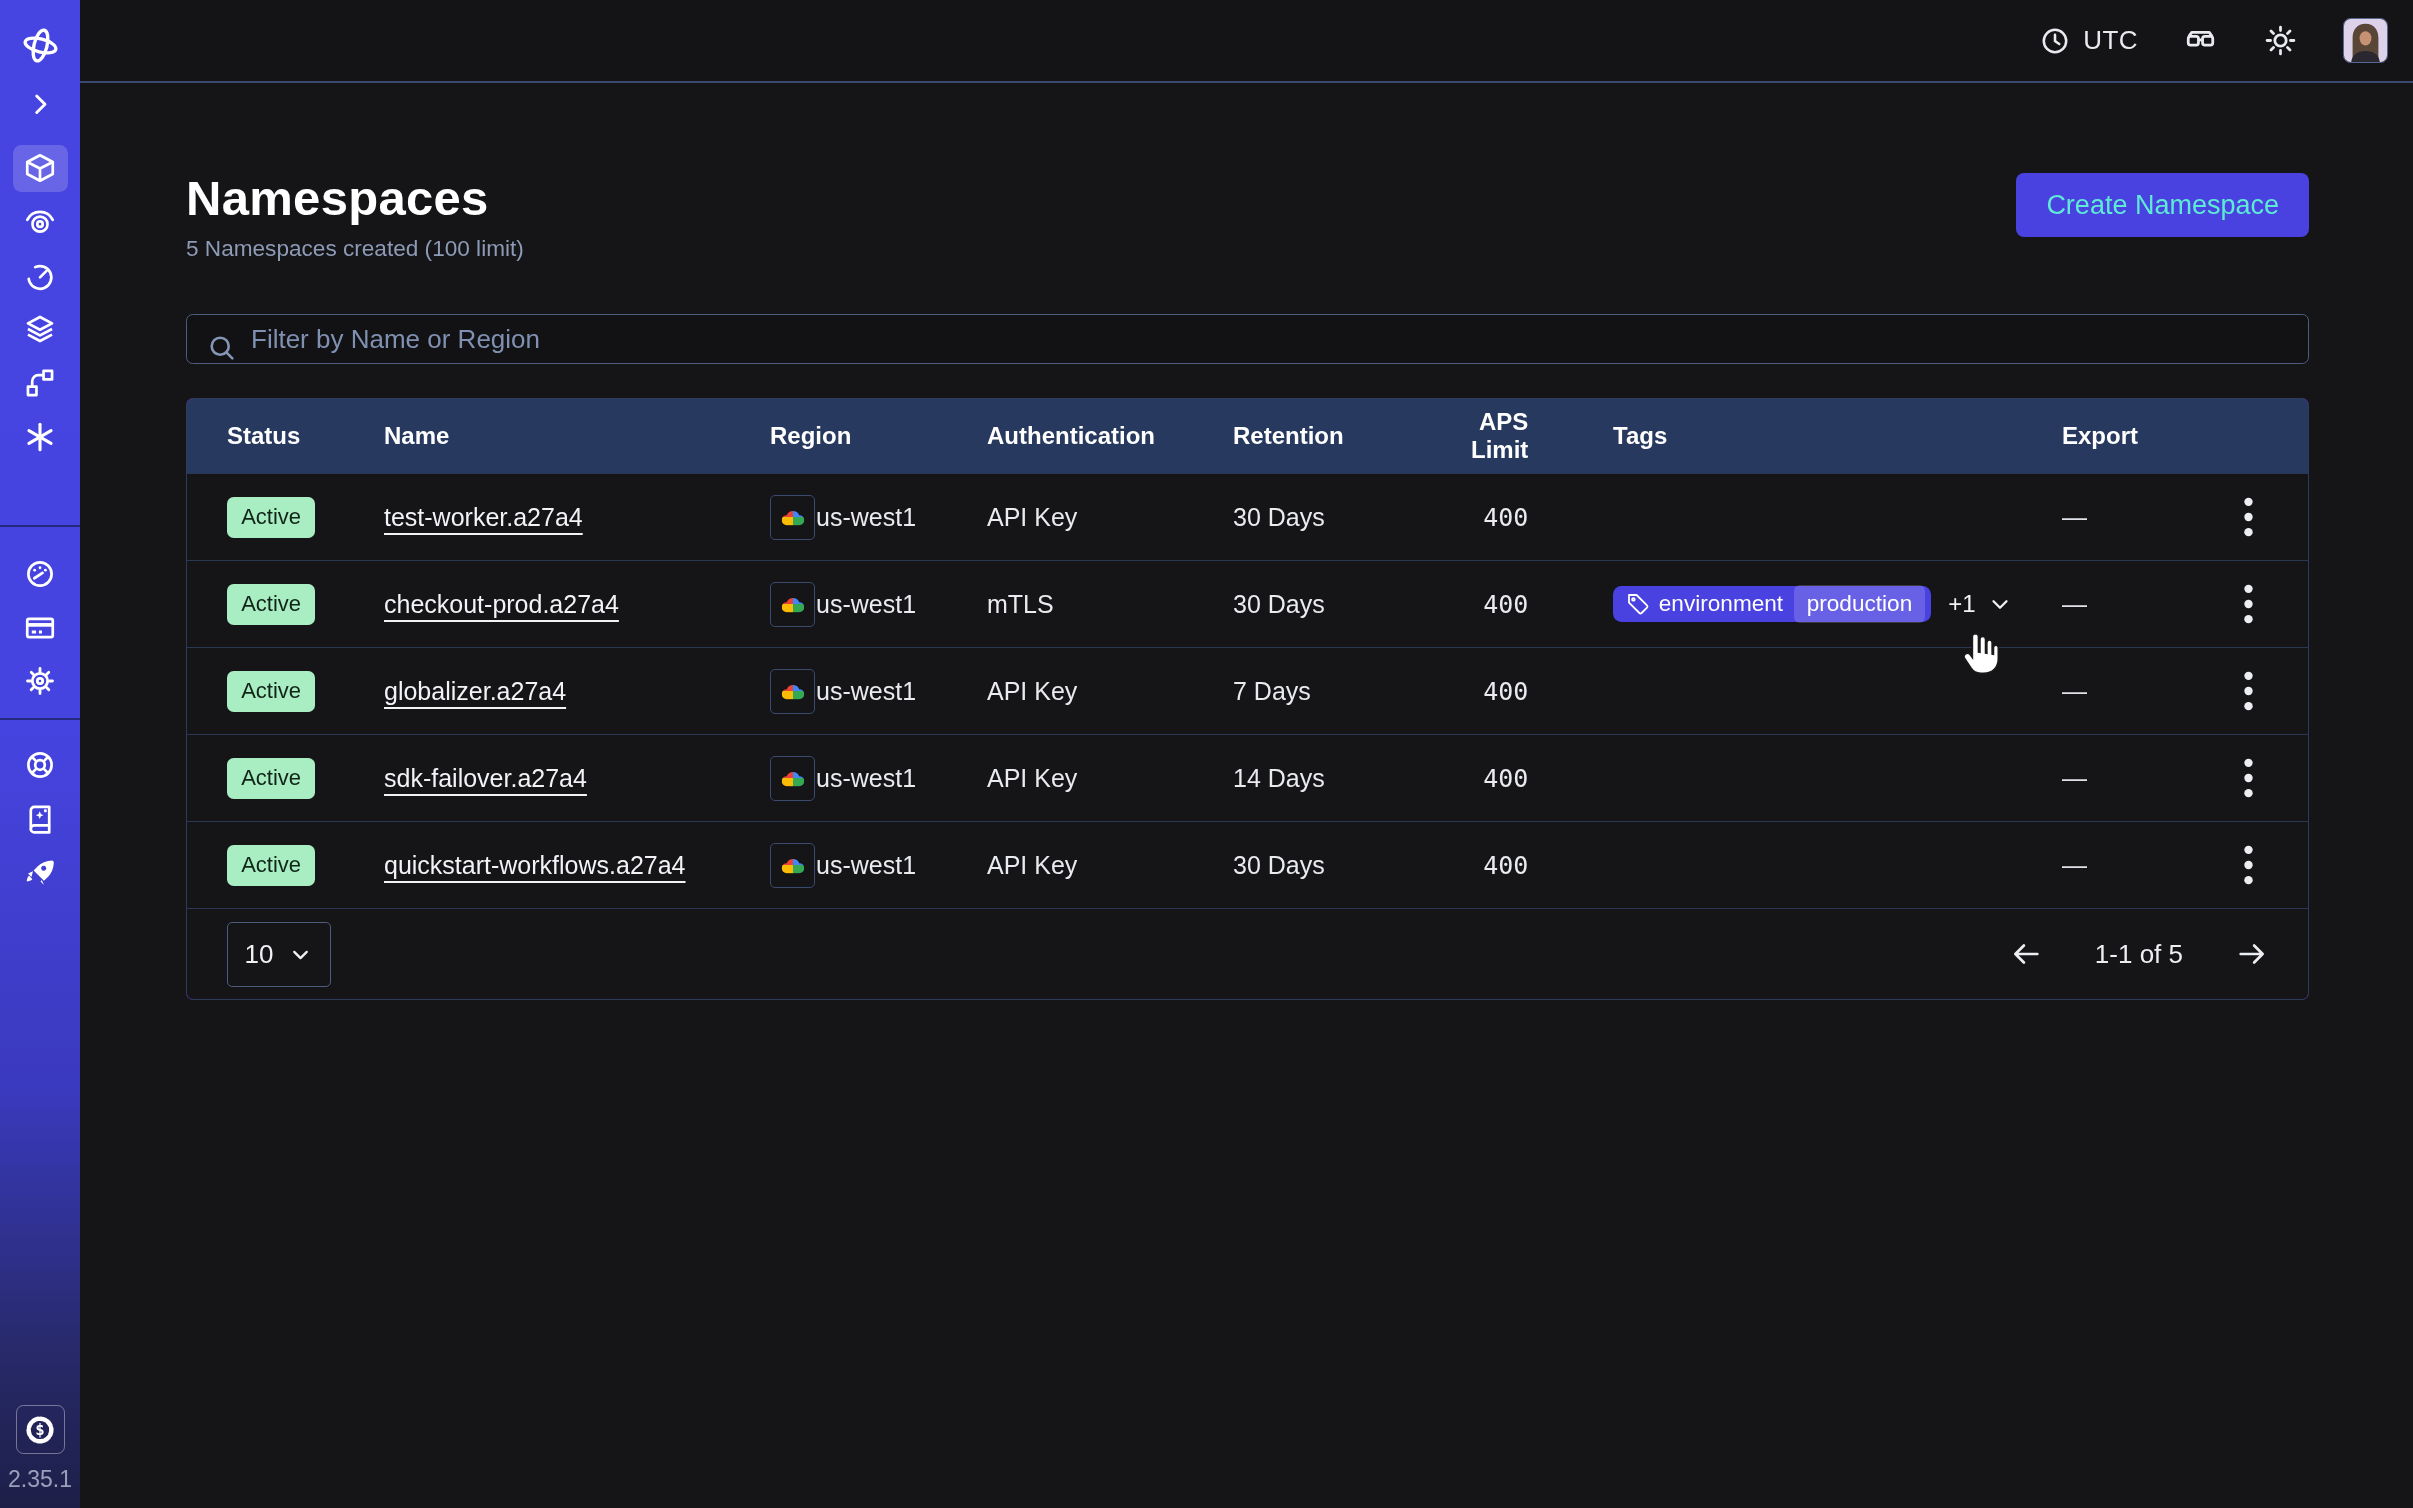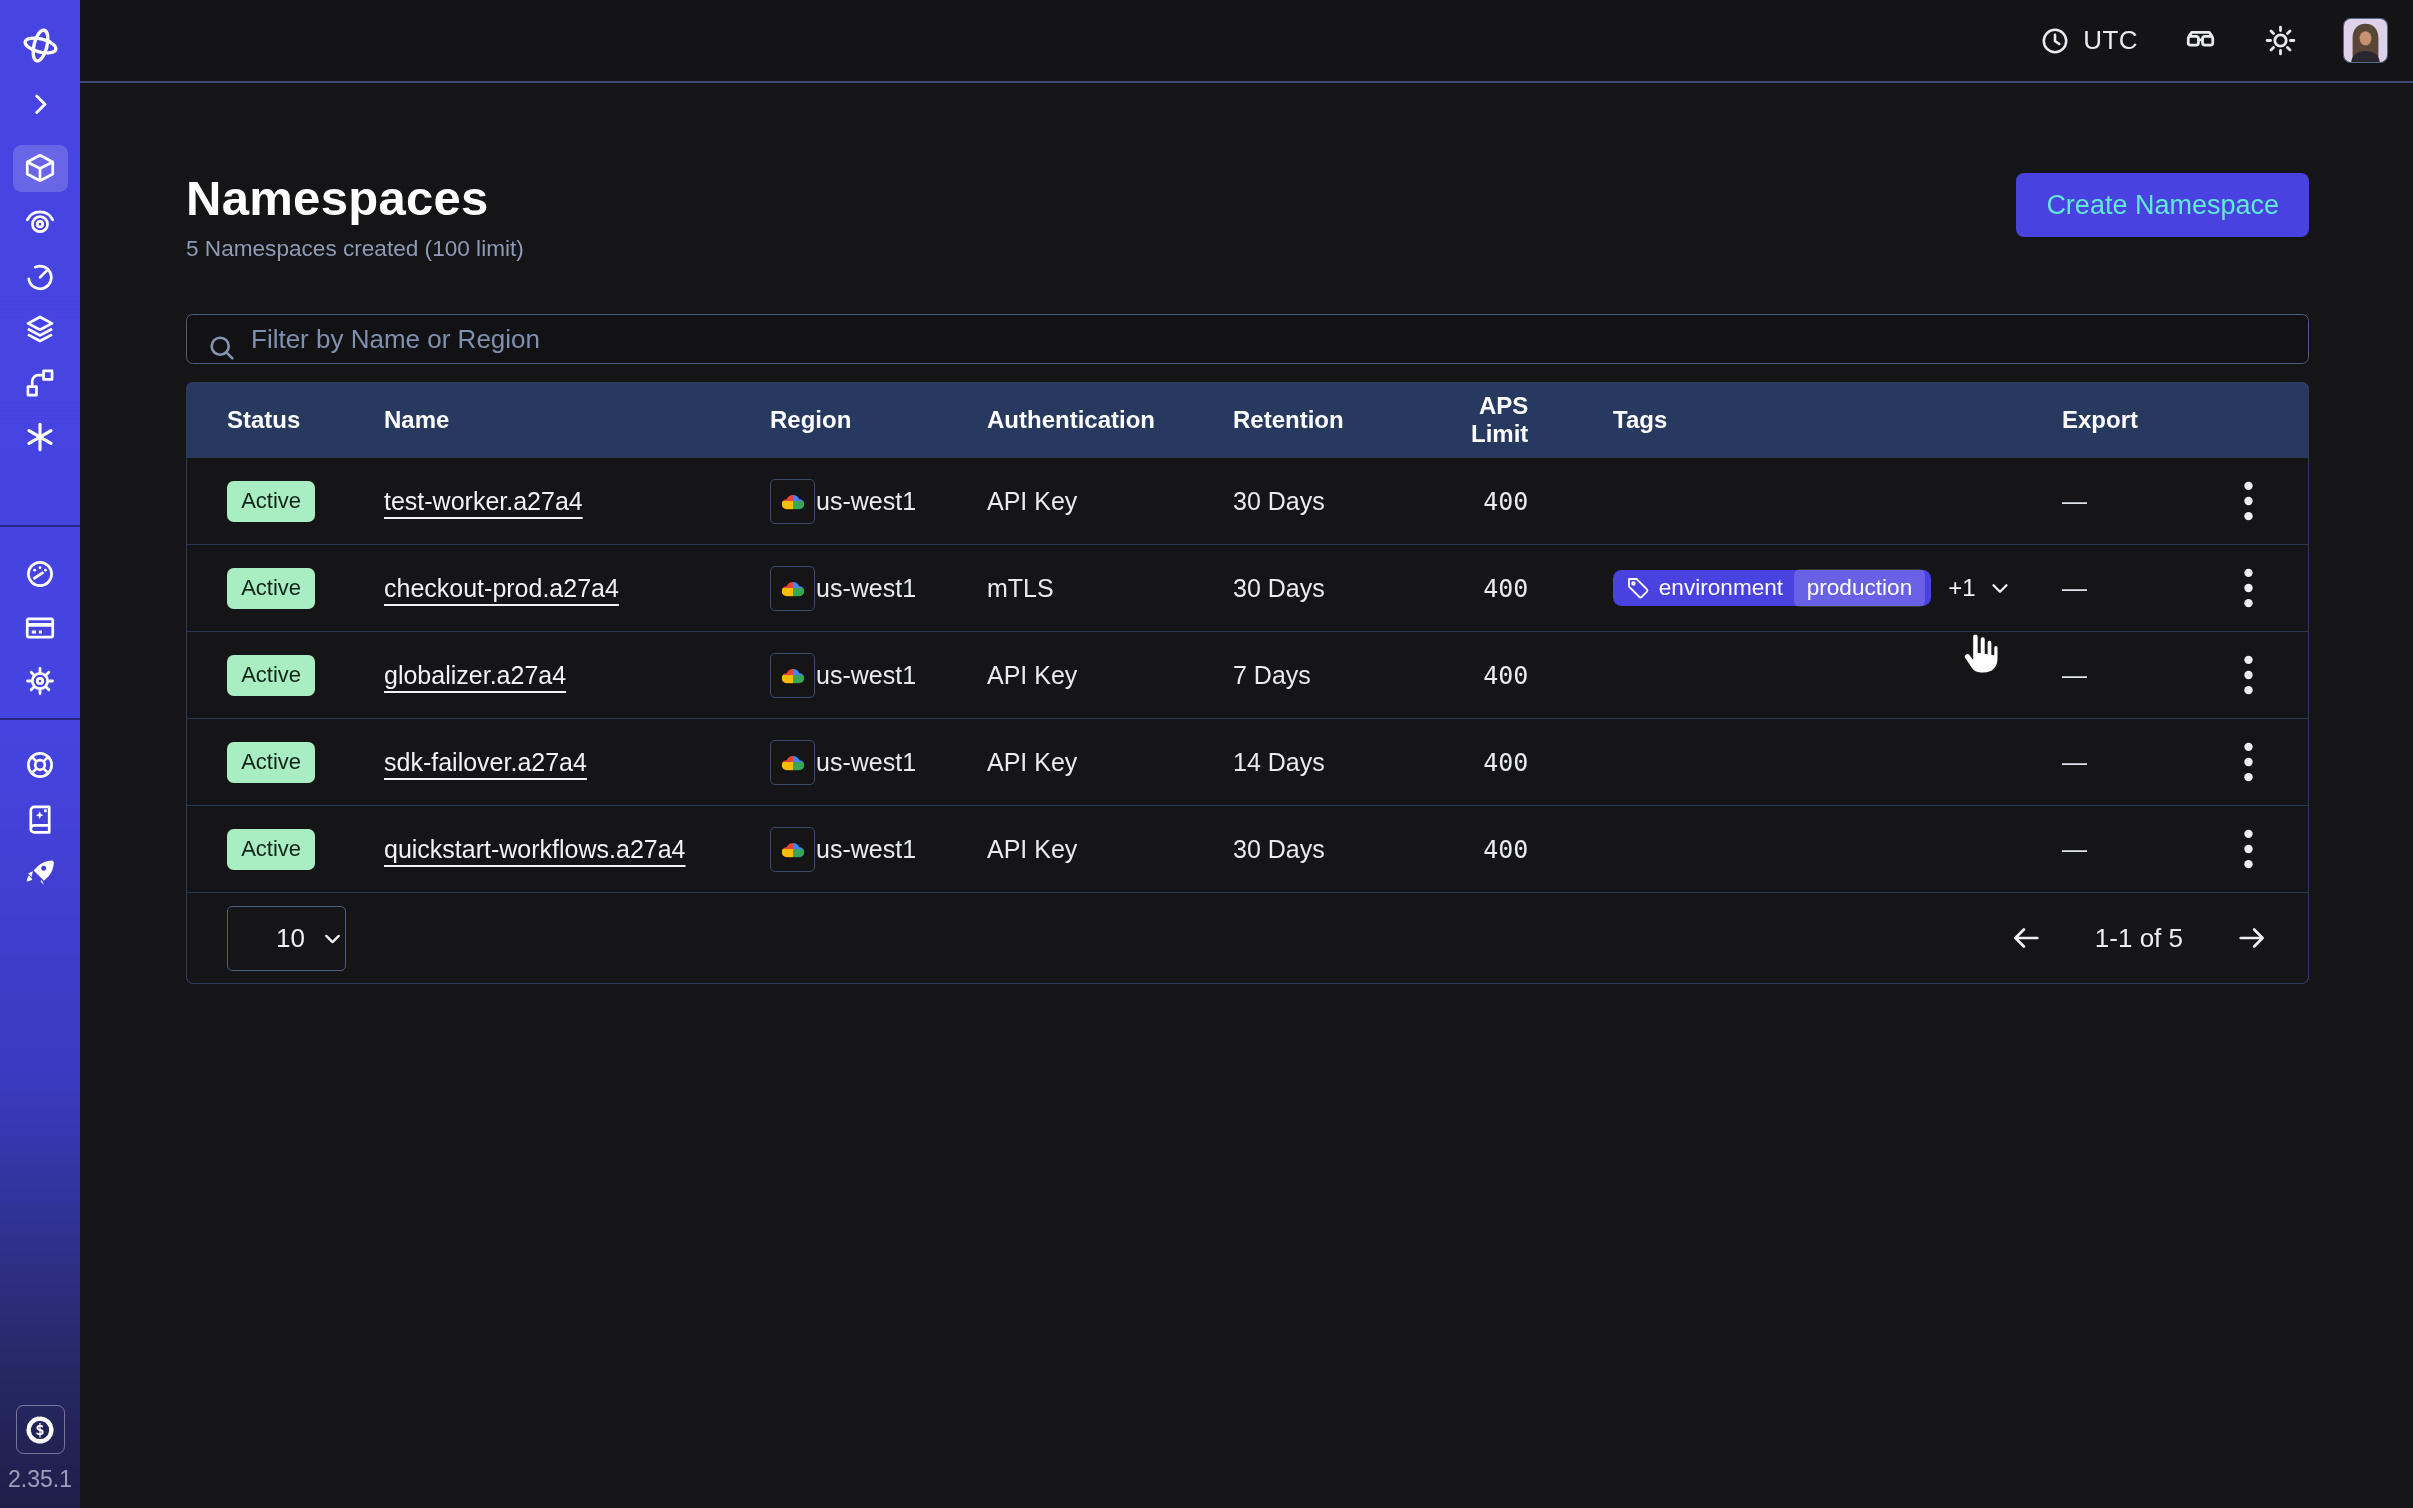--- a/index.html
+++ b/index.html
@@ -38,21 +38,21 @@
   .create-btn { height:64px; padding:0 30px; background:#4a42e0; color:#5eead4; font-size:27px;
                 border:none; border-radius:8px; cursor:pointer; font-family:inherit; margin-top:3.4px; }
 
   .search-wrap { position:relative; margin-top:52px; }
   .search-wrap input { width:100%; height:50px; background:#121215; border:1.7px solid #4d5d80; border-radius:6.7px;
                        color:#dfe3ea; font-size:26px; font-family:inherit; padding:0 25px 0 64px; outline:none; }
   .search-wrap input::placeholder { color:#7f90b0; }
   .search-icon { position:absolute; left:20px; top:17.6px; color:#8596b5; }
 
   
-  .table { margin-top:18px; border:1.7px solid #2d3c5d; border-radius:6.7px; overflow:hidden; background:#6d28d9; }
+  .table { margin-top:34px; border:1.7px solid #2d3c5d; border-radius:6.7px; overflow:hidden; background:#6d28d9; }
   .grid-row { display:grid; grid-template-columns:157px 386px 217px 246px 195px 102px 532px 126px 1fr;
               align-items:center; padding-left:40px; }
   .thead { height:74px; background:#27395e; font-size:24px; font-weight:600; color:#ffffff; }
   .trow { height:87px; border-top:1.7px solid #293753; font-size:25px; color:#e9ebef; background:#151518; }
   .cell-aps { text-align:right; font-family:"DejaVu Sans Mono", monospace; padding-right:1.7px; }
   .thead .cell-aps { font-family:inherit; }
   .cell-tags { padding-left:83px; display:flex; align-items:center; }
   .thead .cell-tags { display:block; }
   .status-badge { display:inline-block; background:#a9edc3; color:#102418; font-size:22px; font-weight:500;
                   padding:7.5px 14.2px; border-radius:6.7px; }
@@ -64,22 +64,22 @@
               padding:0 5.9px 0 12.6px; font-size:22.6px; color:#fff; cursor:pointer; }
   .tag-chip .tkey { margin:0 11px 0 9.2px; }
   .tag-chip .tval { background:rgba(255,255,255,.17); border-radius:5.9px; padding:5.9px 12.6px; }
   .tag-more { margin-left:17.6px; font-size:24px; color:#f0f1f4; }
   .tag-chevron { margin-left:11px; color:#f0f1f4; display:flex; cursor:pointer; }
   .cell-export { color:#dfe2e8; }
   .kebab { justify-self:center; background:none; border:none; cursor:pointer; display:flex; padding:5px; }
 
   .pager-row { height:91px; border-top:1.7px solid #293753; display:flex; align-items:center;
                justify-content:space-between; padding:0 39px 0 40px; background:#151518; }
-  .pagesize { width:119px; height:65px; border:1.7px solid #4d5d80; border-radius:5px; background:none; color:#f0f1f4;
-              font-size:26px; font-family:inherit; display:flex; align-items:center; justify-content:flex-end; gap:15px; cursor:pointer; }
+  .pagesize { width:104px; height:65px; border:1.7px solid #4d5d80; border-radius:5px; background:none; color:#f0f1f4;
+              font-size:26px; font-family:inherit; display:flex; align-items:center; justify-content:center; gap:15px; cursor:pointer; }
   .pager { display:flex; align-items:center; gap:52px; font-size:26px; color:#eceef2; }
   .pager .arrow { background:none; border:none; color:#eceef2; display:flex; cursor:pointer; }
 
   .cursor { position:absolute; left:1961px; top:630px; z-index:9; pointer-events:none; }
 </style>
 </head>
 <body>
 
 <svg width="0" height="0" style="position:absolute">
     <defs>

